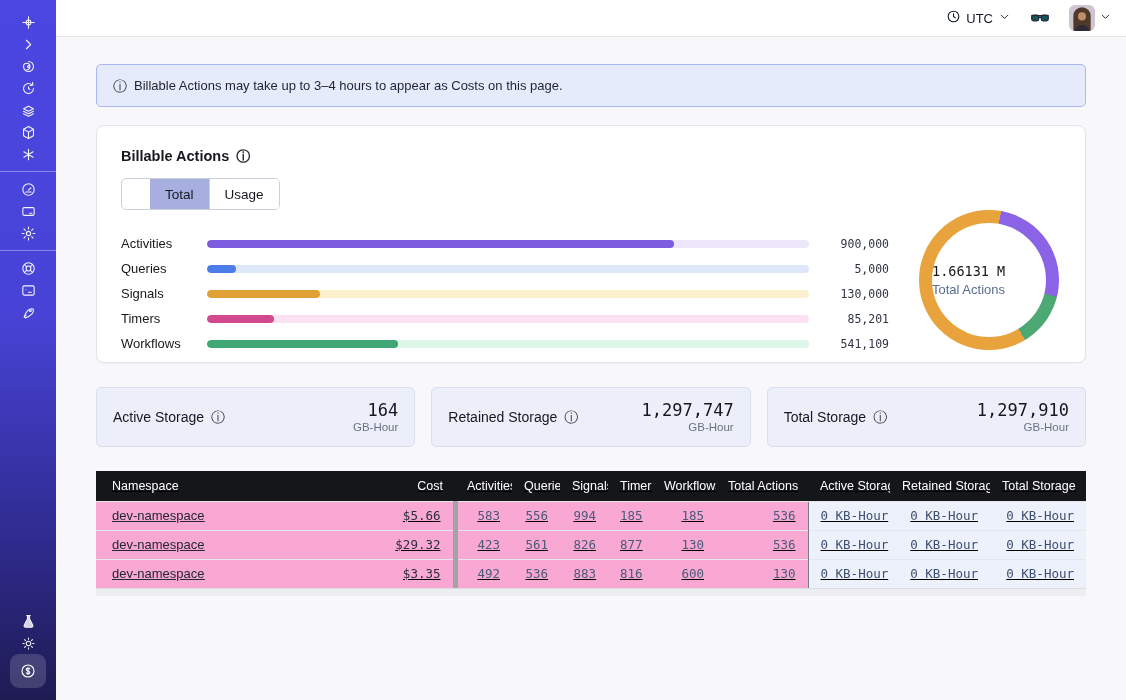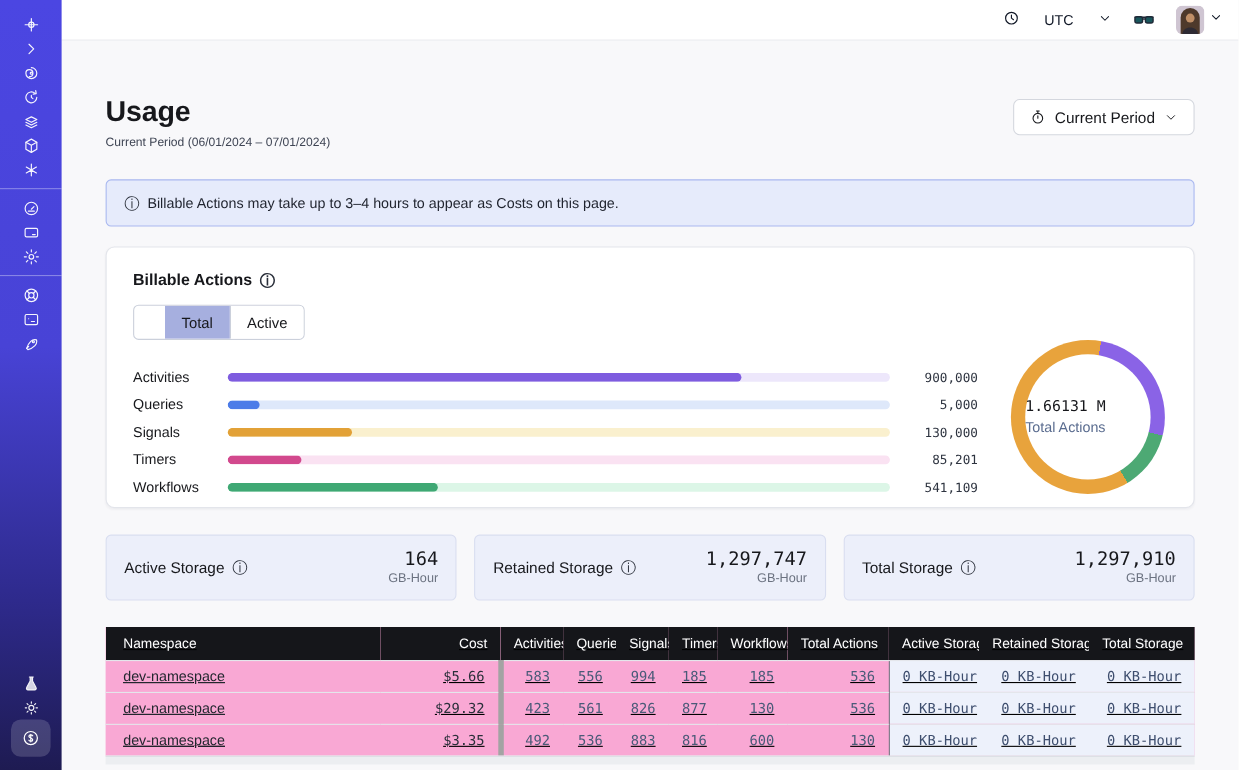--- a/index.html
+++ b/index.html
@@ -16,21 +16,21 @@
   .side-icon svg { width:17px; height:17px; stroke:#fff; fill:none; stroke-width:1.5; stroke-linecap:round; stroke-linejoin:round; opacity:.95; }
   .side-divider { width:56px; height:1px; background:rgba(255,255,255,.35); margin:6px 0; }
   .side-spacer { flex:1; }
   .side-active { width:36px; height:34px; border-radius:9px; background:rgba(255,255,255,.16);
     display:flex; align-items:center; justify-content:center; margin-bottom:12px; cursor:pointer; }
   .side-active svg { width:18px; height:18px; stroke:#fff; fill:none; stroke-width:1.5; stroke-linecap:round; }
 
   
   .topbar { position:absolute; left:56px; right:0; top:0; height:37px; background:#fff;
     border-bottom:1px solid #E6E7EB; display:flex; align-items:center; justify-content:flex-end; gap:18px; padding-right:14px; }
-  .tz { display:flex; align-items:center; gap:22px; cursor:pointer; font-size:13px; color:#111827; font-weight:500; }
+  .tz { display:flex; align-items:center; gap:5px; cursor:pointer; font-size:13px; color:#111827; font-weight:500; }
   .tz svg, .chev svg { stroke:#111827; fill:none; stroke-width:1.7; stroke-linecap:round; stroke-linejoin:round; }
   .avatar-wrap { display:flex; align-items:center; gap:4px; cursor:pointer; }
   .avatar { width:26px; height:26px; border-radius:6px; overflow:hidden; display:block; }
 
   
   .content { position:absolute; left:56px; top:37px; right:0; bottom:0; background:#F8F8FA; padding:0 40px; overflow:hidden; }
 
   .page-head { margin-top:49px; display:flex; justify-content:space-between; align-items:flex-start; }
   .page-title { font-size:26px; font-weight:600; color:#17181C; letter-spacing:-.2px; }
   .page-sub { margin-top:7px; font-size:11px; color:#3F4554; }
@@ -225,51 +225,35 @@
           </svg>
       </span>
       <span class="chev"><svg width="13" height="13" viewBox="0 0 24 24">
             <path d="M6 9.5l6 6 6-6"></path>
           </svg></span>
     </div>
   </header>
 
   <main class="content">
 
-    <div class="page-head">
-      <div>
-        <h1 class="page-title">Usage</h1>
-        <div class="page-sub">Current Period (06/01/2024 – 07/01/2024)</div>
-      </div>
-      <button class="period-btn">
-        <span style="line-height:0"><svg width="15" height="15" viewBox="0 0 24 24">
-              <circle cx="12" cy="13.5" r="7"></circle>
-              <path d="M12 10.2v3.3M10 3h4M12 3v3.2"></path>
-            </svg></span>
-        <span>Current Period</span>
-        <span class="chev" style="line-height:0"><svg width="13" height="13" viewBox="0 0 24 24" stroke="#17181C" fill="none" stroke-width="1.8" stroke-linecap="round" stroke-linejoin="round">
-              <path d="M6 9.5l6 6 6-6"></path>
-            </svg></span>
-      </button>
-    </div>
 
     <div class="banner">
       <span class="info-glyph">ⓘ</span>
       <span>Billable Actions may take up to 3–4 hours to appear as Costs on this page.</span>
     </div>
 
     <section class="card">
       <div class="card-title">
         <span>Billable Actions</span>
         <span class="info-glyph">ⓘ</span>
       </div>
 
       <div class="tabs">
         <div class="tab active">Total</div>
-        <div class="tab">Active</div>
+        <div class="tab">Usage</div>
       </div>
 
       <div class="bars">
         <div class="bar-row">
           <span class="bar-label">Activities</span>
           <div class="bar-track" style="background: rgb(237, 231, 251);">
             <div class="bar-fill" style="width: 77.5%; background: rgb(126, 92, 223);"></div>
           </div>
           <span class="bar-value mono">900,000</span>
         </div>

